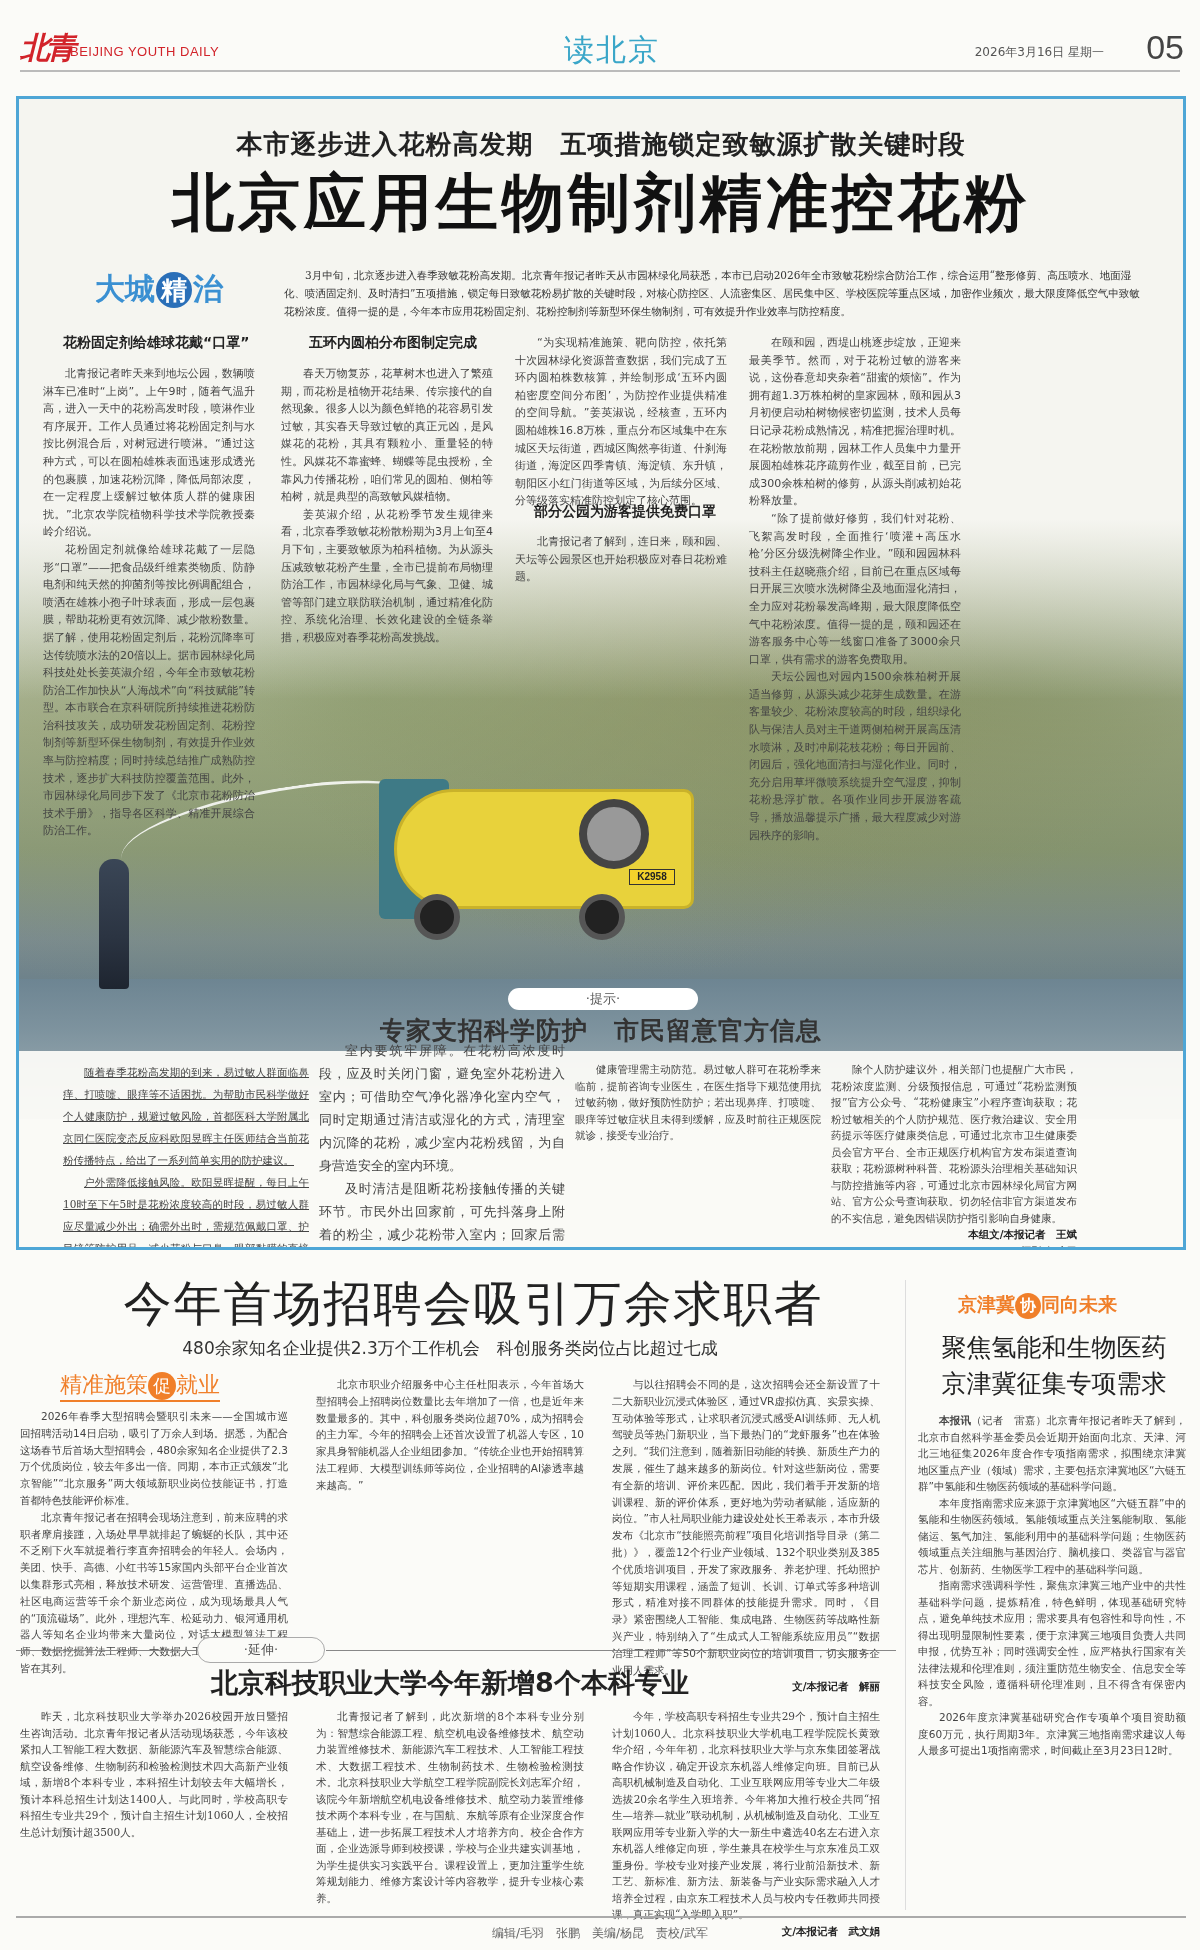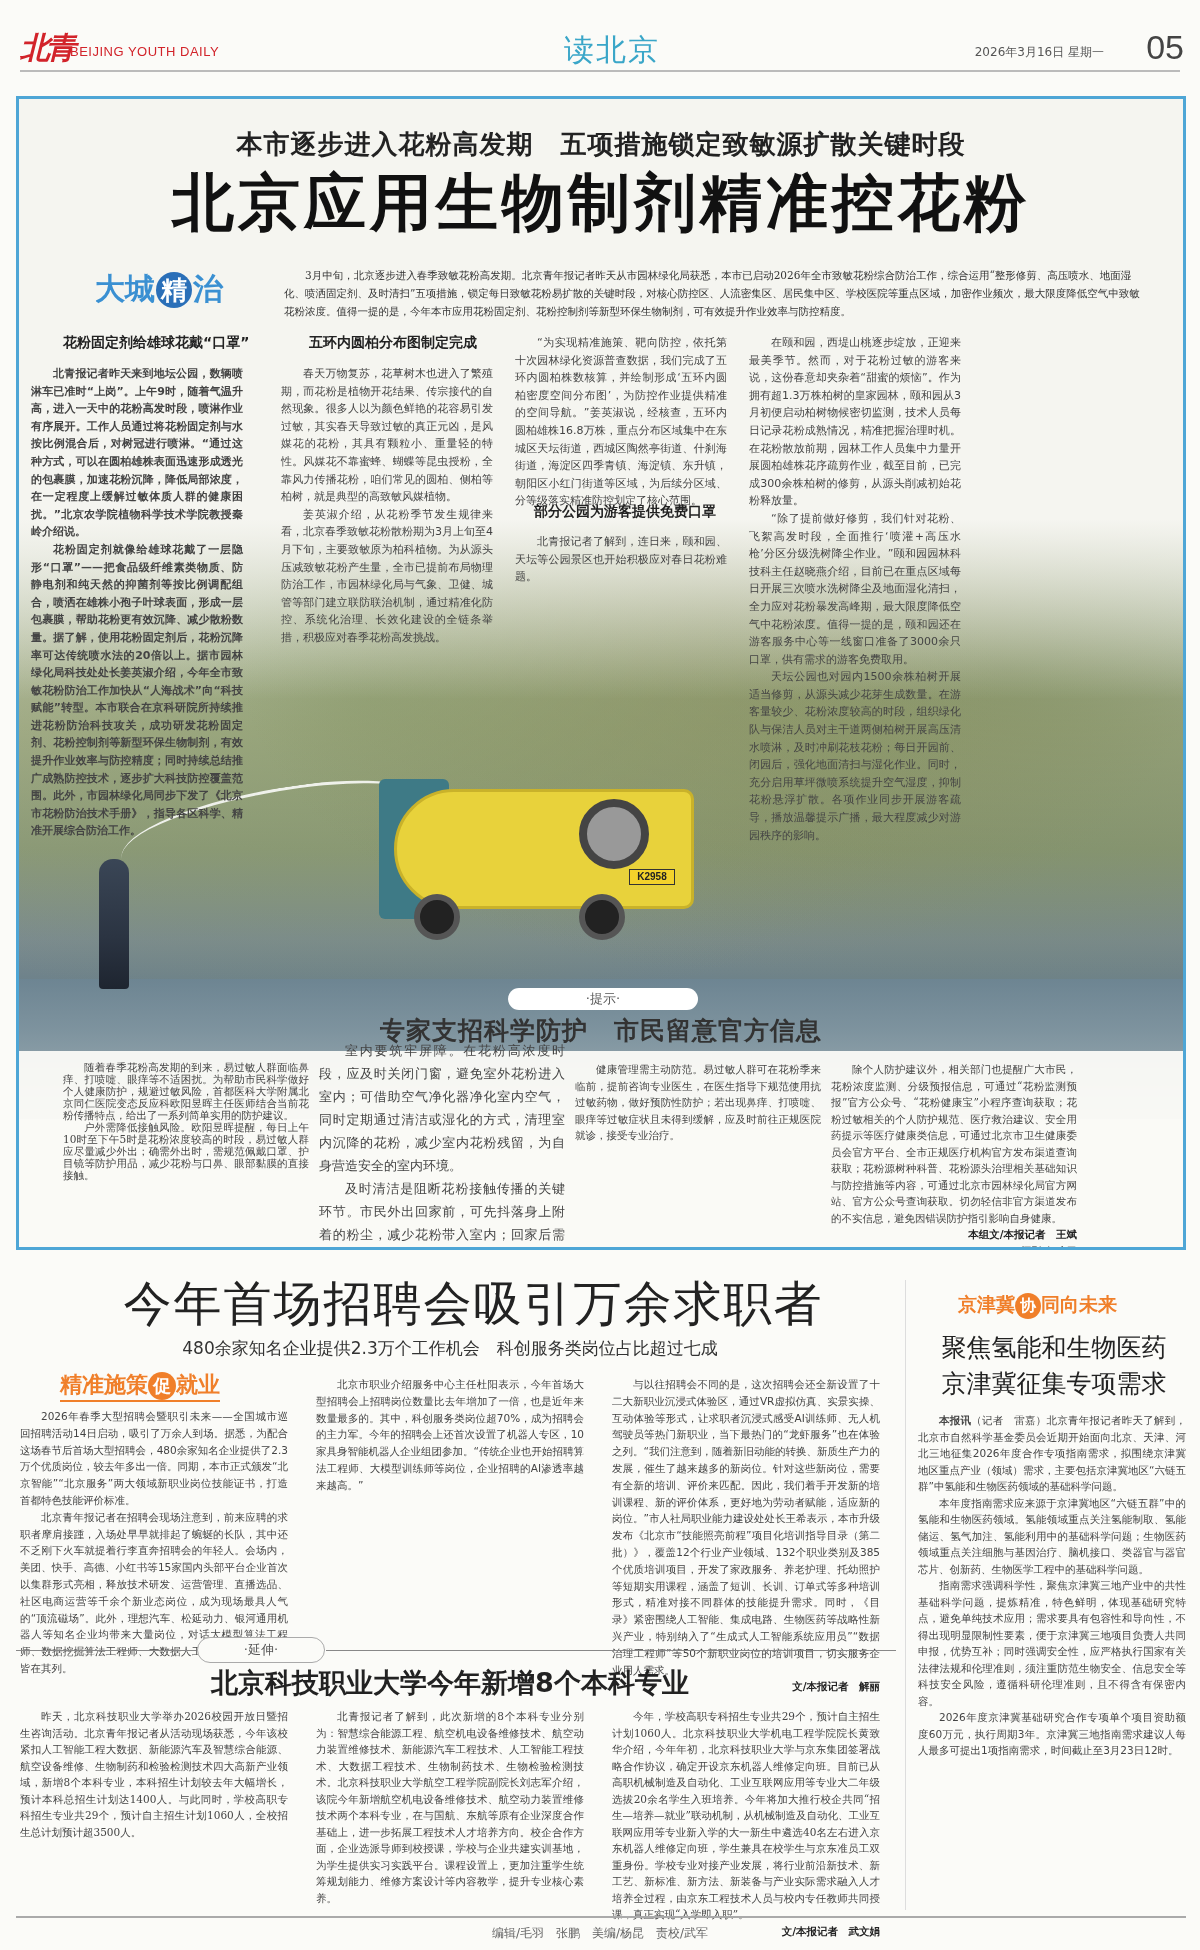--- a/index.html
+++ b/index.html
@@ -44,21 +44,21 @@
   .lede { position: absolute; left: 265px; top: 167px; width: 860px; font-family: "DejaVu Serif", serif; font-size: 10.5px; line-height: 18px; color: #333; text-indent: 2em; }
 
   .subhead { position: absolute; font-size: 14px; color: #222; }
   .col { position: absolute; font-size: 11px; line-height: 17.6px; color: #444; text-align: justify; }
   .col p { text-indent: 2em; }
   .col.serif { font-family: "DejaVu Serif", serif; }
   .byline { text-align: right; font-weight: bold; font-family: "DejaVu Serif", serif; color: #222; text-indent: 0 !important; }
 
   .job-headline { position: absolute; left: 16px; width: 900px; top: 1272px; text-align: center; font-size: 48px; color: #222; font-weight: 300; letter-spacing: 2px; padding-left: 15px; }
   .job-sub { position: absolute; left: 0; width: 900px; top: 1337px; text-align: center; font-size: 17px; color: #333; }
-  .badge-jz { position: absolute; left: 60px; top: 1370px; font-size: 22px; color: #f07f2a; font-weight: bold; border-bottom: 2px solid #f07f2a; }
+  .badge-jz { position: absolute; left: 60px; top: 1370px; font-size: 22px; color: #f07f2a; font-weight: normal; border-bottom: 2px solid #f07f2a; }
   .badge-jz .circ { display: inline-block; width: 28px; height: 28px; border-radius: 50%; background: #f07f2a; color: #fff; text-align: center; line-height: 28px; font-size: 18px; }
 
   .jjj-badge { position: absolute; left: 958px; top: 1292px; font-size: 19px; color: #f07f2a; font-weight: bold; }
   .jjj-badge .circ { display: inline-block; width: 26px; height: 26px; border-radius: 50%; background: #f07f2a; color: #fff; text-align: center; line-height: 26px; font-size: 16px; }
   .jjj-headline { position: absolute; left: 918px; width: 272px; top: 1330px; text-align: center; font-size: 25px; line-height: 36px; color: #222; }
   .vdivider { position: absolute; left: 905px; top: 1280px; width: 1px; height: 630px; background: #ddd; }
 
   .ext-line { position: absolute; top: 1650px; height: 1px; background: #888; }
   .ext-pill { position: absolute; left: 197px; top: 1637px; width: 128px; height: 26px; border: 1px solid #aaa; border-radius: 13px; background: #fbfbf8; font-size: 13px; text-align: center; line-height: 24px; color: #555; }
   .ext-headline { position: absolute; left: 0; width: 900px; top: 1665px; text-align: center; font-size: 27px; color: #222; }
@@ -93,21 +93,21 @@
 
   <div class="kicker">本市逐步进入花粉高发期　五项措施锁定致敏源扩散关键时段</div>
   <h1 class="headline">北京应用生物制剂精准控花粉</h1>
 
   <div class="badge-dcjz">
     <span>大城</span><span class="circ">精</span><span>治</span>
   </div>
   <p class="lede">3月中旬，北京逐步进入春季致敏花粉高发期。北京青年报记者昨天从市园林绿化局获悉，本市已启动2026年全市致敏花粉综合防治工作，综合运用“整形修剪、高压喷水、地面湿化、喷洒固定剂、及时清扫”五项措施，锁定每日致敏花粉易扩散的关键时段，对核心防控区、人流密集区、居民集中区、学校医院等重点区域，加密作业频次，最大限度降低空气中致敏花粉浓度。值得一提的是，今年本市应用花粉固定剂、花粉控制剂等新型环保生物制剂，可有效提升作业效率与防控精度。</p>
 
   <h3 class="subhead" style="left:44px;top:235px;">花粉固定剂给雄球花戴“口罩”</h3>
-  <div class="col" style="left:12px;top:266px;width:212px;font-weight:bold;">
+  <div class="col" style="left:24px;top:266px;width:212px;">
     <p>北青报记者昨天来到地坛公园，数辆喷淋车已准时“上岗”。上午9时，随着气温升高，进入一天中的花粉高发时段，喷淋作业有序展开。工作人员通过将花粉固定剂与水按比例混合后，对树冠进行喷淋。“通过这种方式，可以在圆柏雄株表面迅速形成透光的包裹膜，加速花粉沉降，降低局部浓度，在一定程度上缓解过敏体质人群的健康困扰。”北京农学院植物科学技术学院教授秦岭介绍说。</p>
     <p>花粉固定剂就像给雄球花戴了一层隐形“口罩”——把食品级纤维素类物质、防静电剂和纯天然的抑菌剂等按比例调配组合，喷洒在雄株小孢子叶球表面，形成一层包裹膜，帮助花粉更有效沉降、减少散粉数量。据了解，使用花粉固定剂后，花粉沉降率可达传统喷水法的20倍以上。据市园林绿化局科技处处长姜英淑介绍，今年全市致敏花粉防治工作加快从“人海战术”向“科技赋能”转型。本市联合在京科研院所持续推进花粉防治科技攻关，成功研发花粉固定剂、花粉控制剂等新型环保生物制剂，有效提升作业效率与防控精度；同时持续总结推广成熟防控技术，逐步扩大科技防控覆盖范围。此外，市园林绿化局同步下发了《北京市花粉防治技术手册》，指导各区科学、精准开展综合防治工作。</p>
   </div>
 
   <h3 class="subhead" style="left:290px;top:235px;">五环内圆柏分布图制定完成</h3>
   <div class="col" style="left:262px;top:266px;width:212px;">
     <p>春天万物复苏，花草树木也进入了繁殖期，而花粉是植物开花结果、传宗接代的自然现象。很多人以为颜色鲜艳的花容易引发过敏，其实春天导致过敏的真正元凶，是风媒花的花粉，其具有颗粒小、重量轻的特性。风媒花不靠蜜蜂、蝴蝶等昆虫授粉，全靠风力传播花粉，咱们常见的圆柏、侧柏等柏树，就是典型的高致敏风媒植物。</p>
     <p>姜英淑介绍，从花粉季节发生规律来看，北京春季致敏花粉散粉期为3月上旬至4月下旬，主要致敏原为柏科植物。为从源头压减致敏花粉产生量，全市已提前布局物理防治工作，市园林绿化局与气象、卫健、城管等部门建立联防联治机制，通过精准化防控、系统化治理、长效化建设的全链条举措，积极应对春季花粉高发挑战。</p>
   </div>
 
@@ -121,21 +121,21 @@
 
   <div class="col" style="left:730px;top:235px;width:212px;">
     <p>在颐和园，西堤山桃逐步绽放，正迎来最美季节。然而，对于花粉过敏的游客来说，这份春意却夹杂着“甜蜜的烦恼”。作为拥有超1.3万株柏树的皇家园林，颐和园从3月初便启动柏树物候密切监测，技术人员每日记录花粉成熟情况，精准把握治理时机。在花粉散放前期，园林工作人员集中力量开展圆柏雄株花序疏剪作业，截至目前，已完成300余株柏树的修剪，从源头削减初始花粉释放量。</p>
     <p>“除了提前做好修剪，我们针对花粉、飞絮高发时段，全面推行‘喷灌+高压水枪’分区分级洗树降尘作业。”颐和园园林科技科主任赵晓燕介绍，目前已在重点区域每日开展三次喷水洗树降尘及地面湿化清扫，全力应对花粉暴发高峰期，最大限度降低空气中花粉浓度。值得一提的是，颐和园还在游客服务中心等一线窗口准备了3000余只口罩，供有需求的游客免费取用。</p>
     <p>天坛公园也对园内1500余株柏树开展适当修剪，从源头减少花芽生成数量。在游客量较少、花粉浓度较高的时段，组织绿化队与保洁人员对主干道两侧柏树开展高压清水喷淋，及时冲刷花枝花粉；每日开园前、闭园后，强化地面清扫与湿化作业。同时，充分启用草坪微喷系统提升空气湿度，抑制花粉悬浮扩散。各项作业同步开展游客疏导，播放温馨提示广播，最大程度减少对游园秩序的影响。</p>
   </div>
 
   <div class="tip-bg"></div>
   <div class="tip-pill">·提示·</div>
   <h2 class="tip-heading">专家支招科学防护　市民留意官方信息</h2>
-  <div class="col serif" style="left:44px;top:962px;width:246px;font-size:10.5px;line-height:12px;">
+  <div class="col serif" style="left:44px;top:962px;width:246px;font-size:10.5px;line-height:22px;text-decoration:underline;">
     <p>随着春季花粉高发期的到来，易过敏人群面临鼻痒、打喷嚏、眼痒等不适困扰。为帮助市民科学做好个人健康防护，规避过敏风险，首都医科大学附属北京同仁医院变态反应科欧阳昱晖主任医师结合当前花粉传播特点，给出了一系列简单实用的防护建议。</p>
     <p>户外需降低接触风险。欧阳昱晖提醒，每日上午10时至下午5时是花粉浓度较高的时段，易过敏人群应尽量减少外出；确需外出时，需规范佩戴口罩、护目镜等防护用品，减少花粉与口鼻、眼部黏膜的直接接触。</p>
   </div>
   <div class="col serif" style="left:300px;top:940px;width:246px;font-size:13px;line-height:23px;">
     <p>室内要筑牢屏障。在花粉高浓度时段，应及时关闭门窗，避免室外花粉进入室内；可借助空气净化器净化室内空气，同时定期通过清洁或湿化的方式，清理室内沉降的花粉，减少室内花粉残留，为自身营造安全的室内环境。</p>
     <p>及时清洁是阻断花粉接触传播的关键环节。市民外出回家前，可先抖落身上附着的粉尘，减少花粉带入室内；回家后需立即更换外衣，及时用温水洗手，并仔细清洁眼、鼻等易沾染花粉的部位，避免花粉残留引发二次过敏。</p>
   </div>
   <div class="col serif" style="left:556px;top:962px;width:246px;font-size:10.5px;line-height:16.5px;">
     <p>健康管理需主动防范。易过敏人群可在花粉季来临前，提前咨询专业医生，在医生指导下规范使用抗过敏药物，做好预防性防护；若出现鼻痒、打喷嚏、眼痒等过敏症状且未得到缓解，应及时前往正规医院就诊，接受专业治疗。</p>
   </div>

